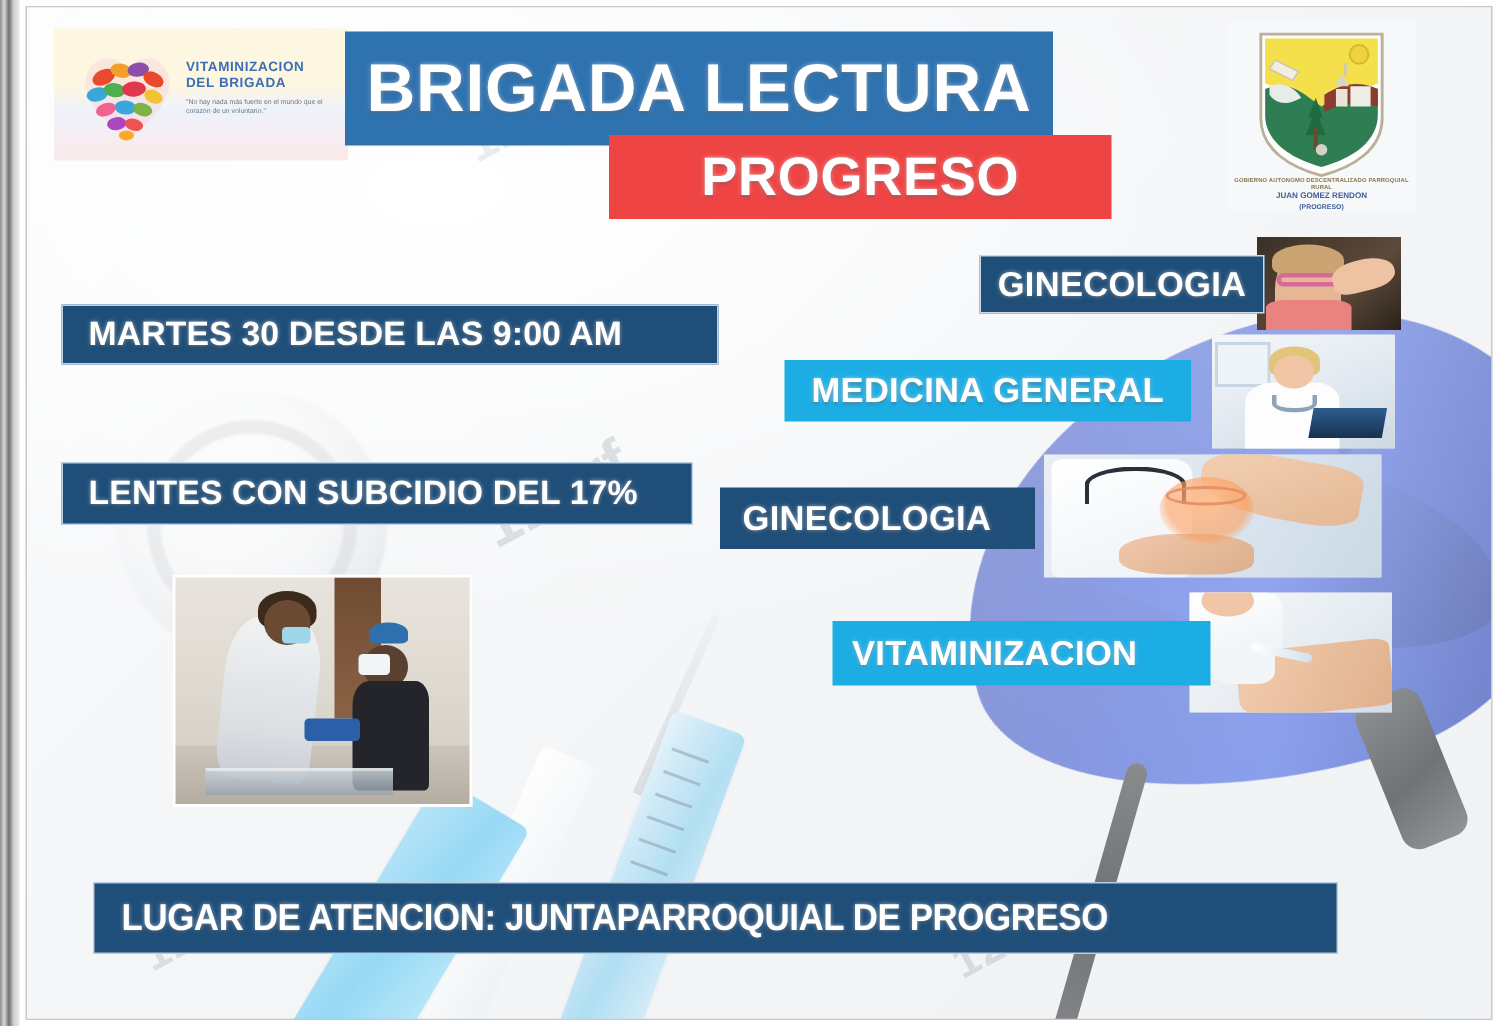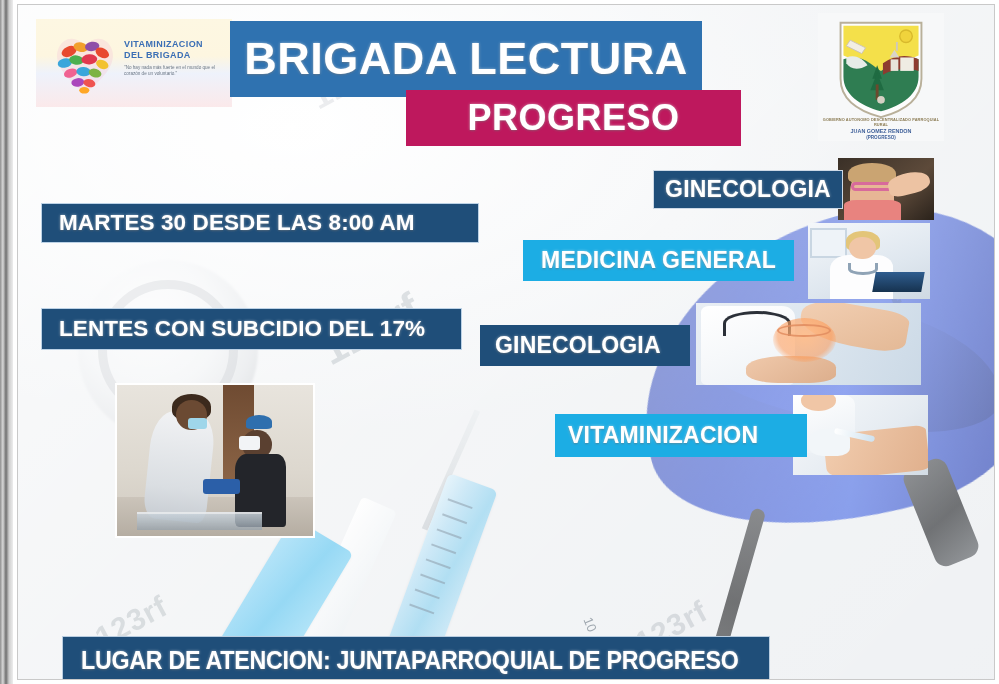--- a/index.html
+++ b/index.html
@@ -153,21 +153,21 @@
     text-shadow:0 0 3px rgba(255,255,255,.55), 0 1px 2px rgba(0,0,0,.35);
     white-space:nowrap;
   }
   .title-1{
     left:212px; top:16px; width:472px; height:76px;
     background:#2f72b0; justify-content:center;
   }
   .title-1 span{ font-size:45px; letter-spacing:.5px; }
   .title-2{
     left:388px; top:85px; width:335px; height:56px;
-    background:#be185d; justify-content:center;
+    background:#ef4444; justify-content:center;
   }
   .title-2 span{ font-size:36px; letter-spacing:.5px; }
 
   
   .info{
     background:#1f4e79; border:1px solid #bcd2e6;
     padding-left:17px;
   }
   .info span{ font-size:22.5px; letter-spacing:.1px; }
   .info-1{ left:23px; top:198px; width:438px; height:40px; }
@@ -180,26 +180,25 @@
           border:1px solid #cdd9e6; justify-content:center; }
   .svc-2{ left:505px; top:235px; width:271px; height:41px; background:#1cade4;
           justify-content:center; }
   .svc-3{ left:462px; top:320px; width:210px; height:41px; background:#1f4e79;
           padding-left:15px; }
   .svc-4{ left:537px; top:409px; width:252px; height:43px; background:#1cade4;
           padding-left:13px; }
 
   
   .footer-band{
-    left:44px; top:583px; width:708px; height:48px;
+    left:44px; top:583px; width:830px; height:48px;
     background:linear-gradient(180deg,#27598a 0%,#1f4e79 45%,#1b4straight 100%);
     background-color:#1f4e79;
     border:1px solid #b9cde0;
     padding-left:18px;
-    margin-top:48px;
   }
   .footer-band span{
     font-size:25px; font-weight:bold; letter-spacing:-0.3px;
     transform:scaleX(.93); transform-origin:left center; display:inline-block;
   }
 
   
   .photo{ position:absolute; overflow:hidden; background:#dfe3e7; }
   .ph-left{ left:97px; top:378px; width:200px; height:155px; border:2px solid #ffffff; }
   .ph-opto{ left:820px; top:153px; width:96px; height:62px; }
@@ -460,21 +459,21 @@
     </div>
 
     <div class="band title-1">
       <span>BRIGADA LECTURA</span>
     </div>
     <div class="band title-2">
       <span>PROGRESO</span>
     </div>
 
     <div class="band info info-1">
-      <span>MARTES 30 DESDE LAS 8:00 AM</span>
+      <span>MARTES 30 DESDE LAS 9:00 AM</span>
     </div>
     <div class="band info info-3">
       <span>LENTES CON SUBCIDIO DEL 17%</span>
     </div>
 
     <div class="band svc svc-1">
       <span>GINECOLOGIA</span>
     </div>
     <div class="band svc svc-2">
       <span>MEDICINA GENERAL</span>

